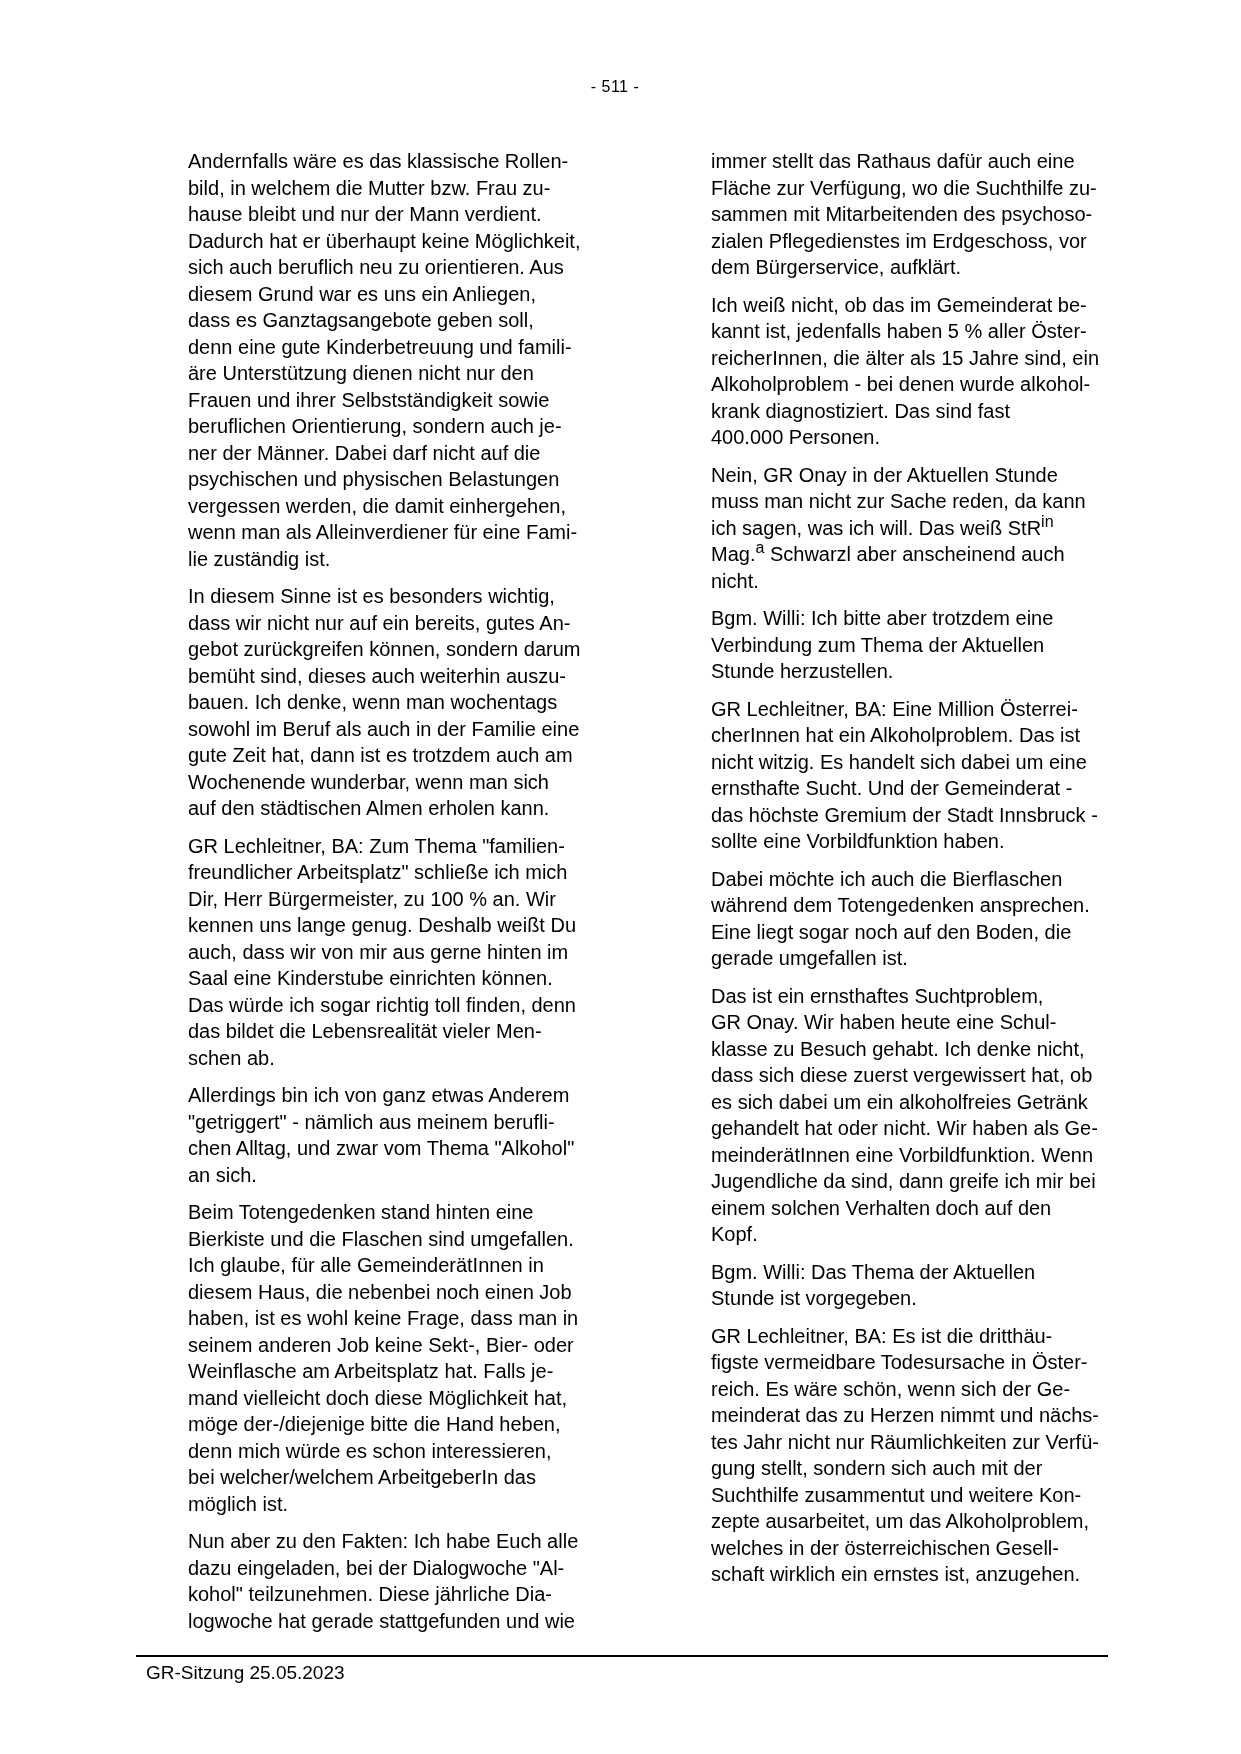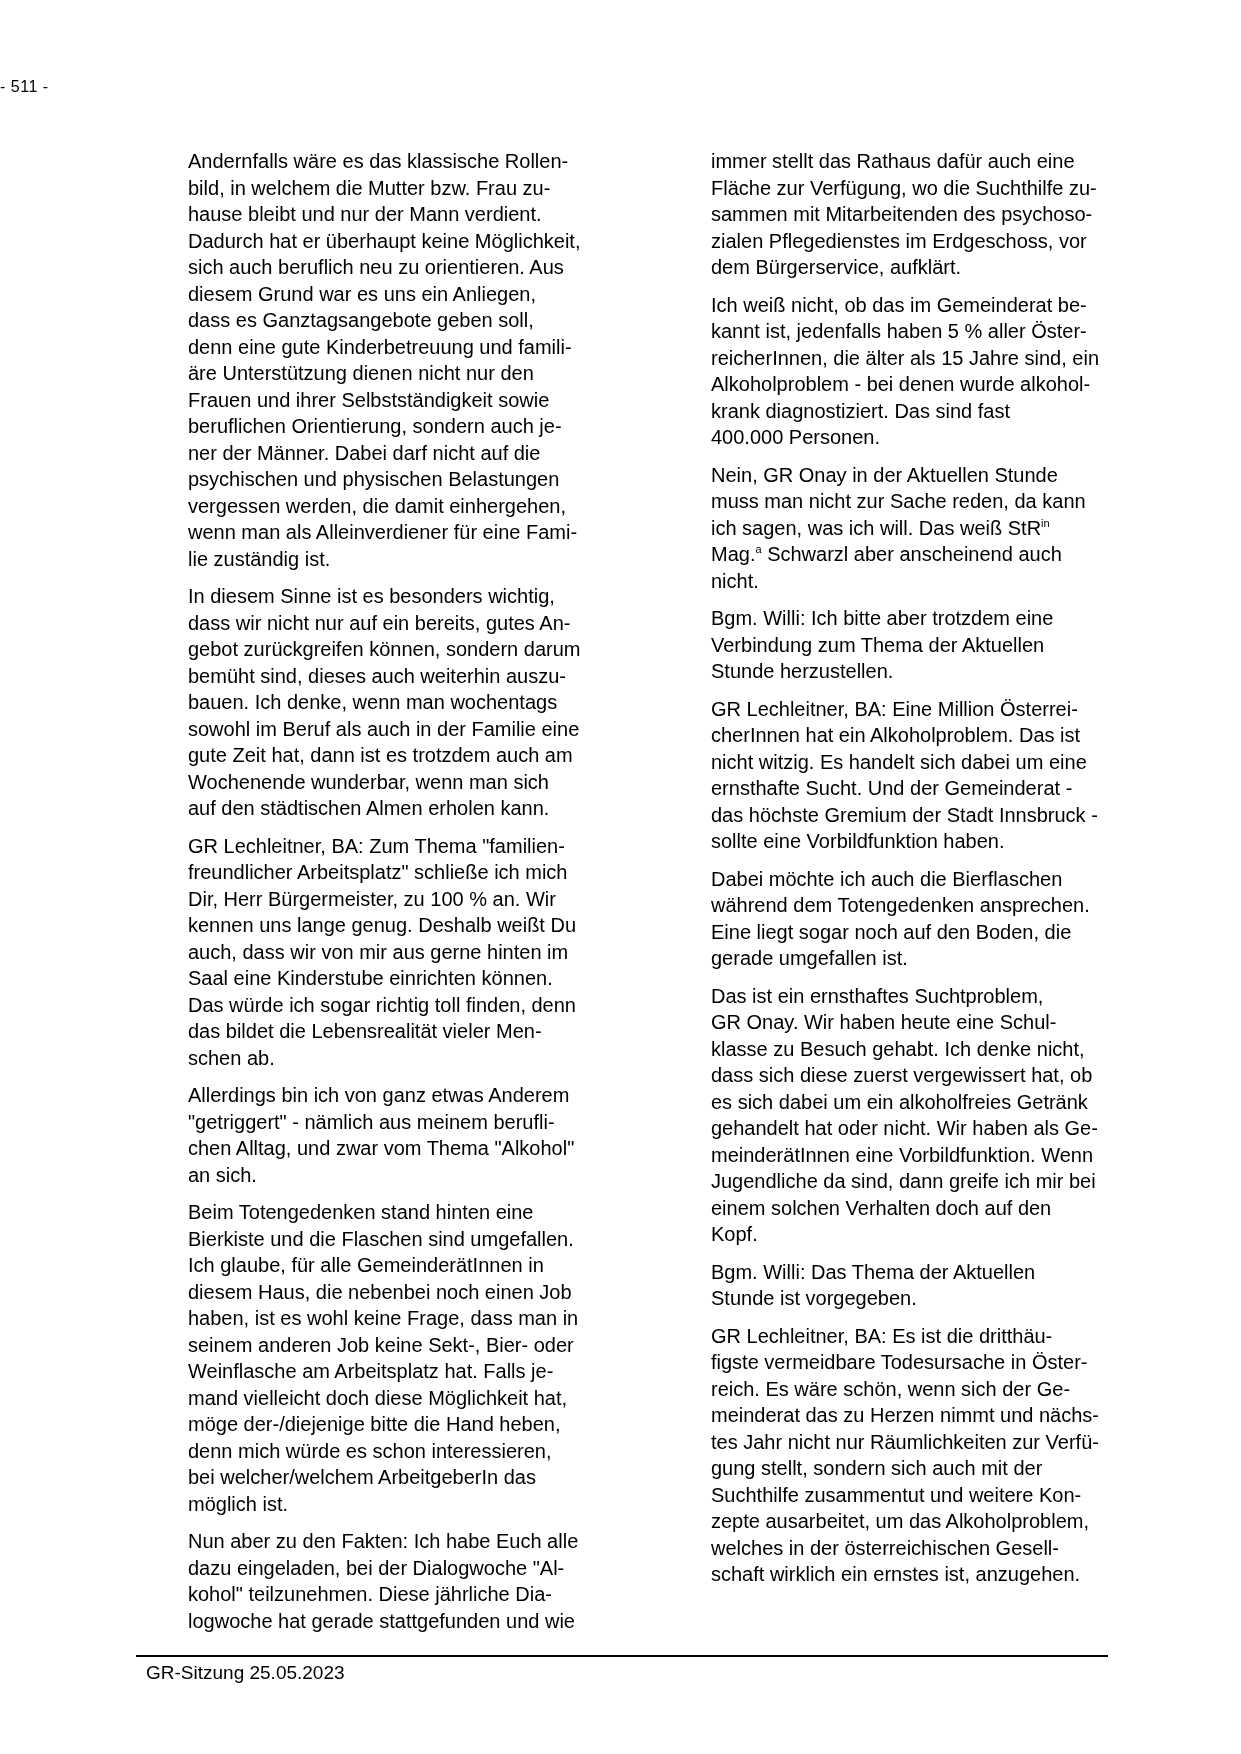--- a/index.html
+++ b/index.html
@@ -8,40 +8,40 @@
     background: #ffffff;
     font-family: "Liberation Sans", sans-serif;
     color: #000000;
     position: relative;
     overflow: hidden;
   }
   .page-number {
     position: absolute;
     top: 78px; left: 0;
     width: 1230px;
-    text-align: left;
+    text-align: center;
     font-size: 16px;
     letter-spacing: 0.5px;
   }
   .col {
     position: absolute;
     top: 148px;
     font-size: 20px;
     line-height: 26.5px;
     margin-left: 42px;
   }
   .col-left  { left: 146px; width: 480px; }
   .col-right { left: 669px; width: 465px; }
   .col p {
     margin: 0 0 11px 0;
     white-space: pre-line;
   }
   .speaker { font-weight: normal; }
   sup {
-    font-size: 11px;
+    font-size: 16px;
     vertical-align: super;
     line-height: 0;
   }
   .footer-rule {
     position: absolute;
     left: 136px; top: 1655px;
     width: 972px;
     border-top: 2px solid #000000;
   }
   .footer-text {

